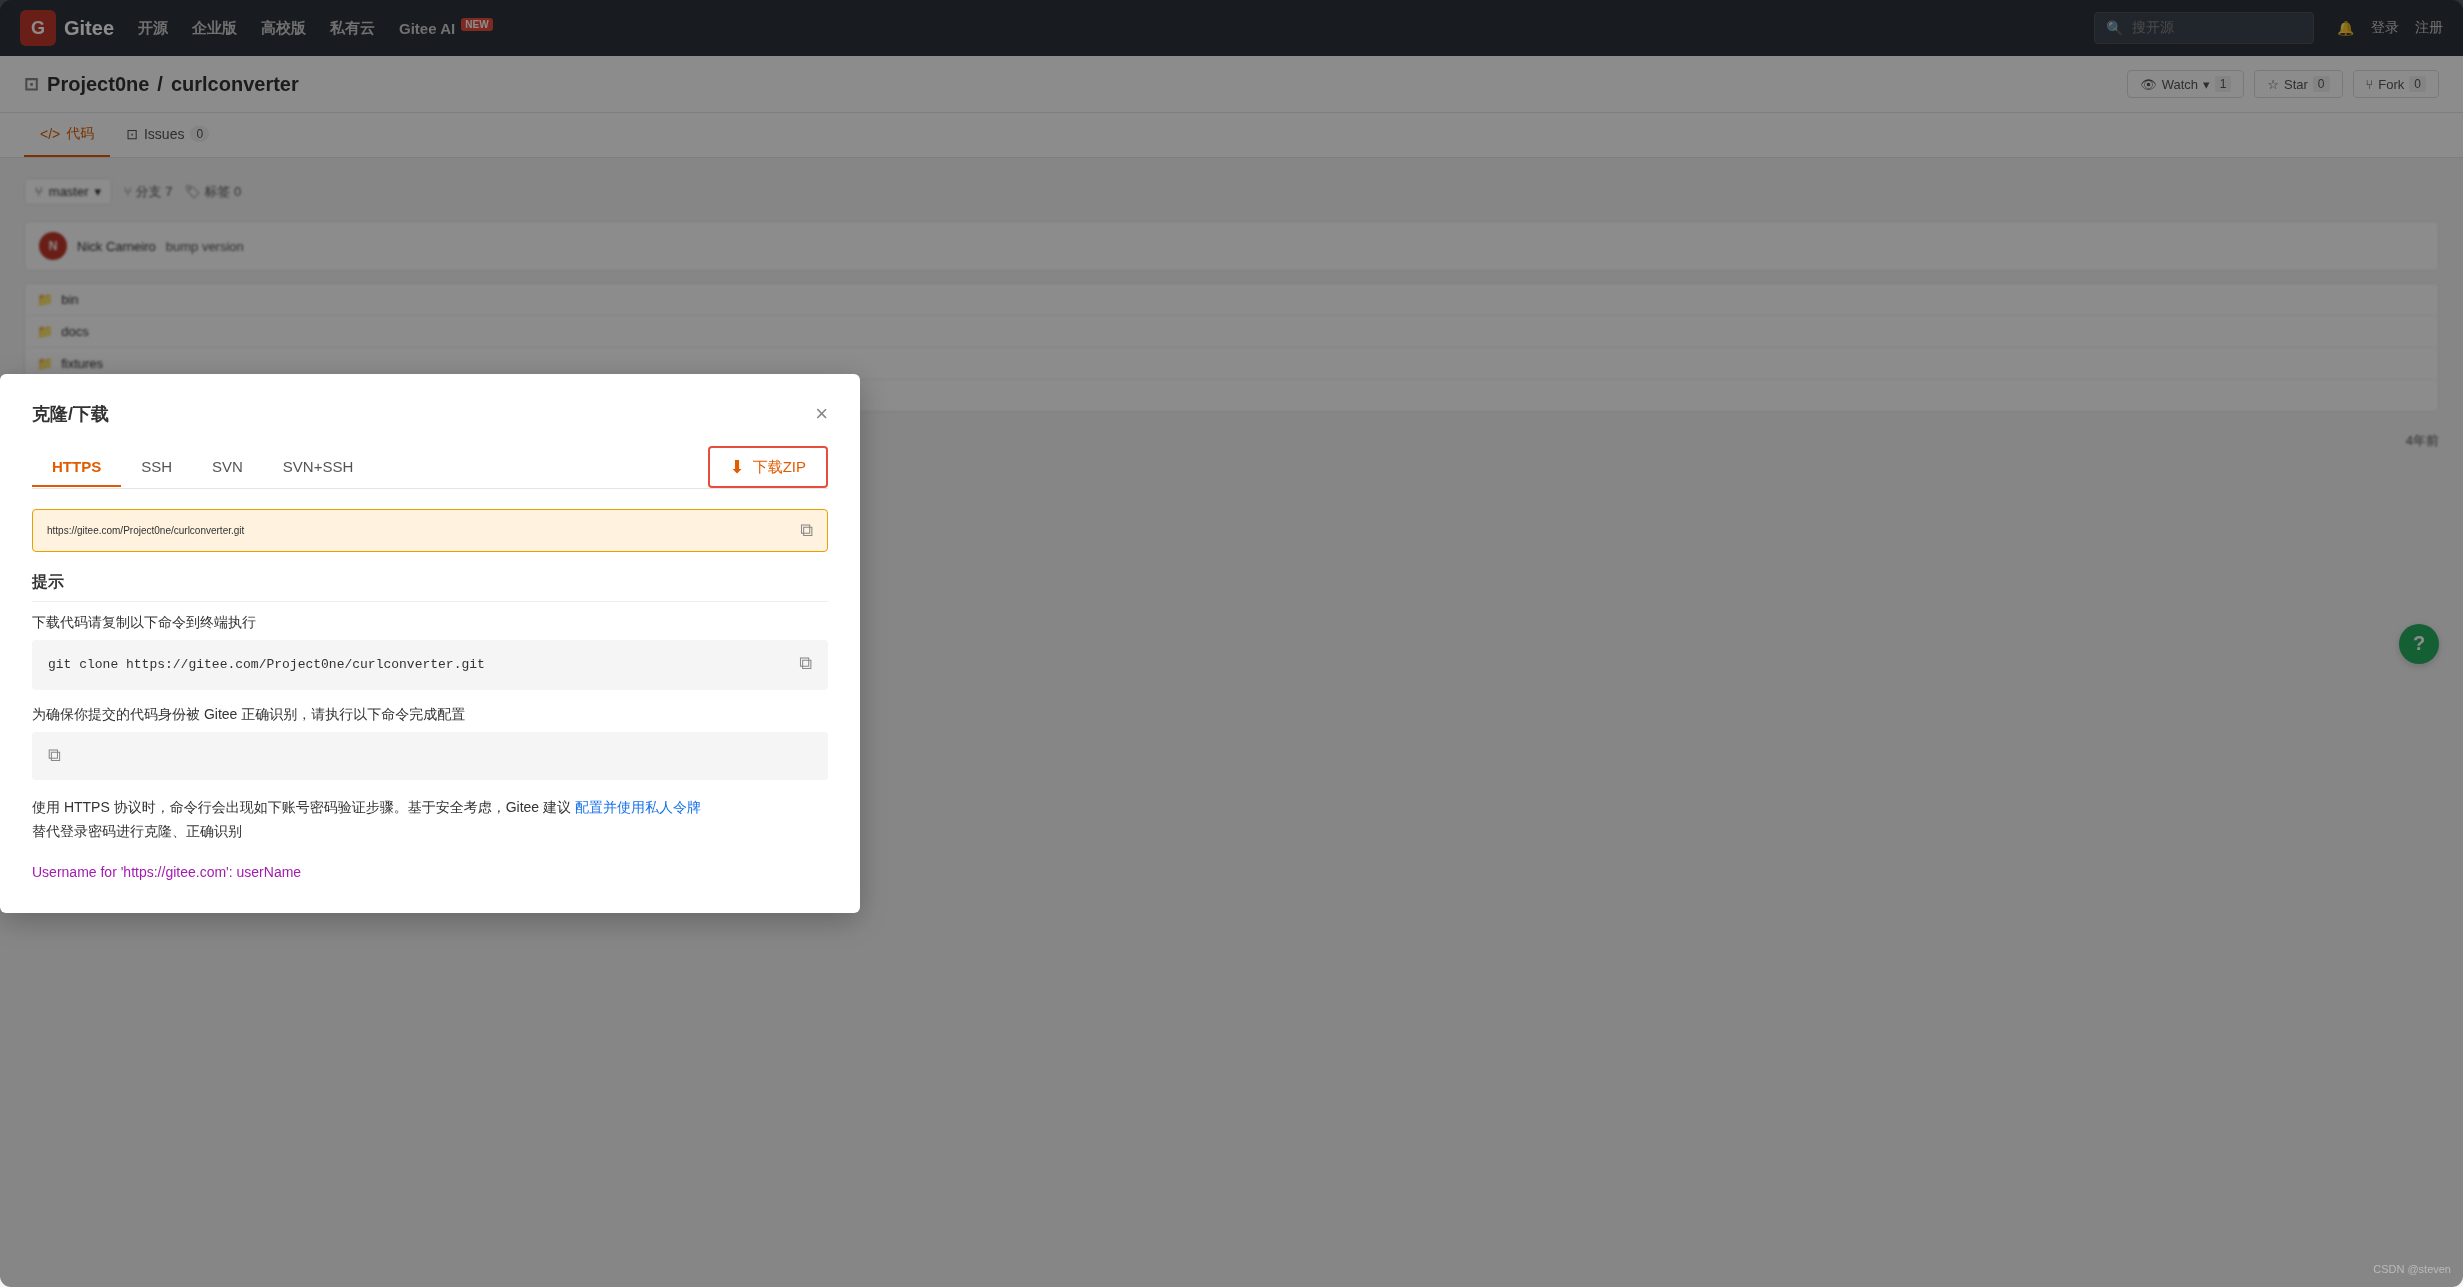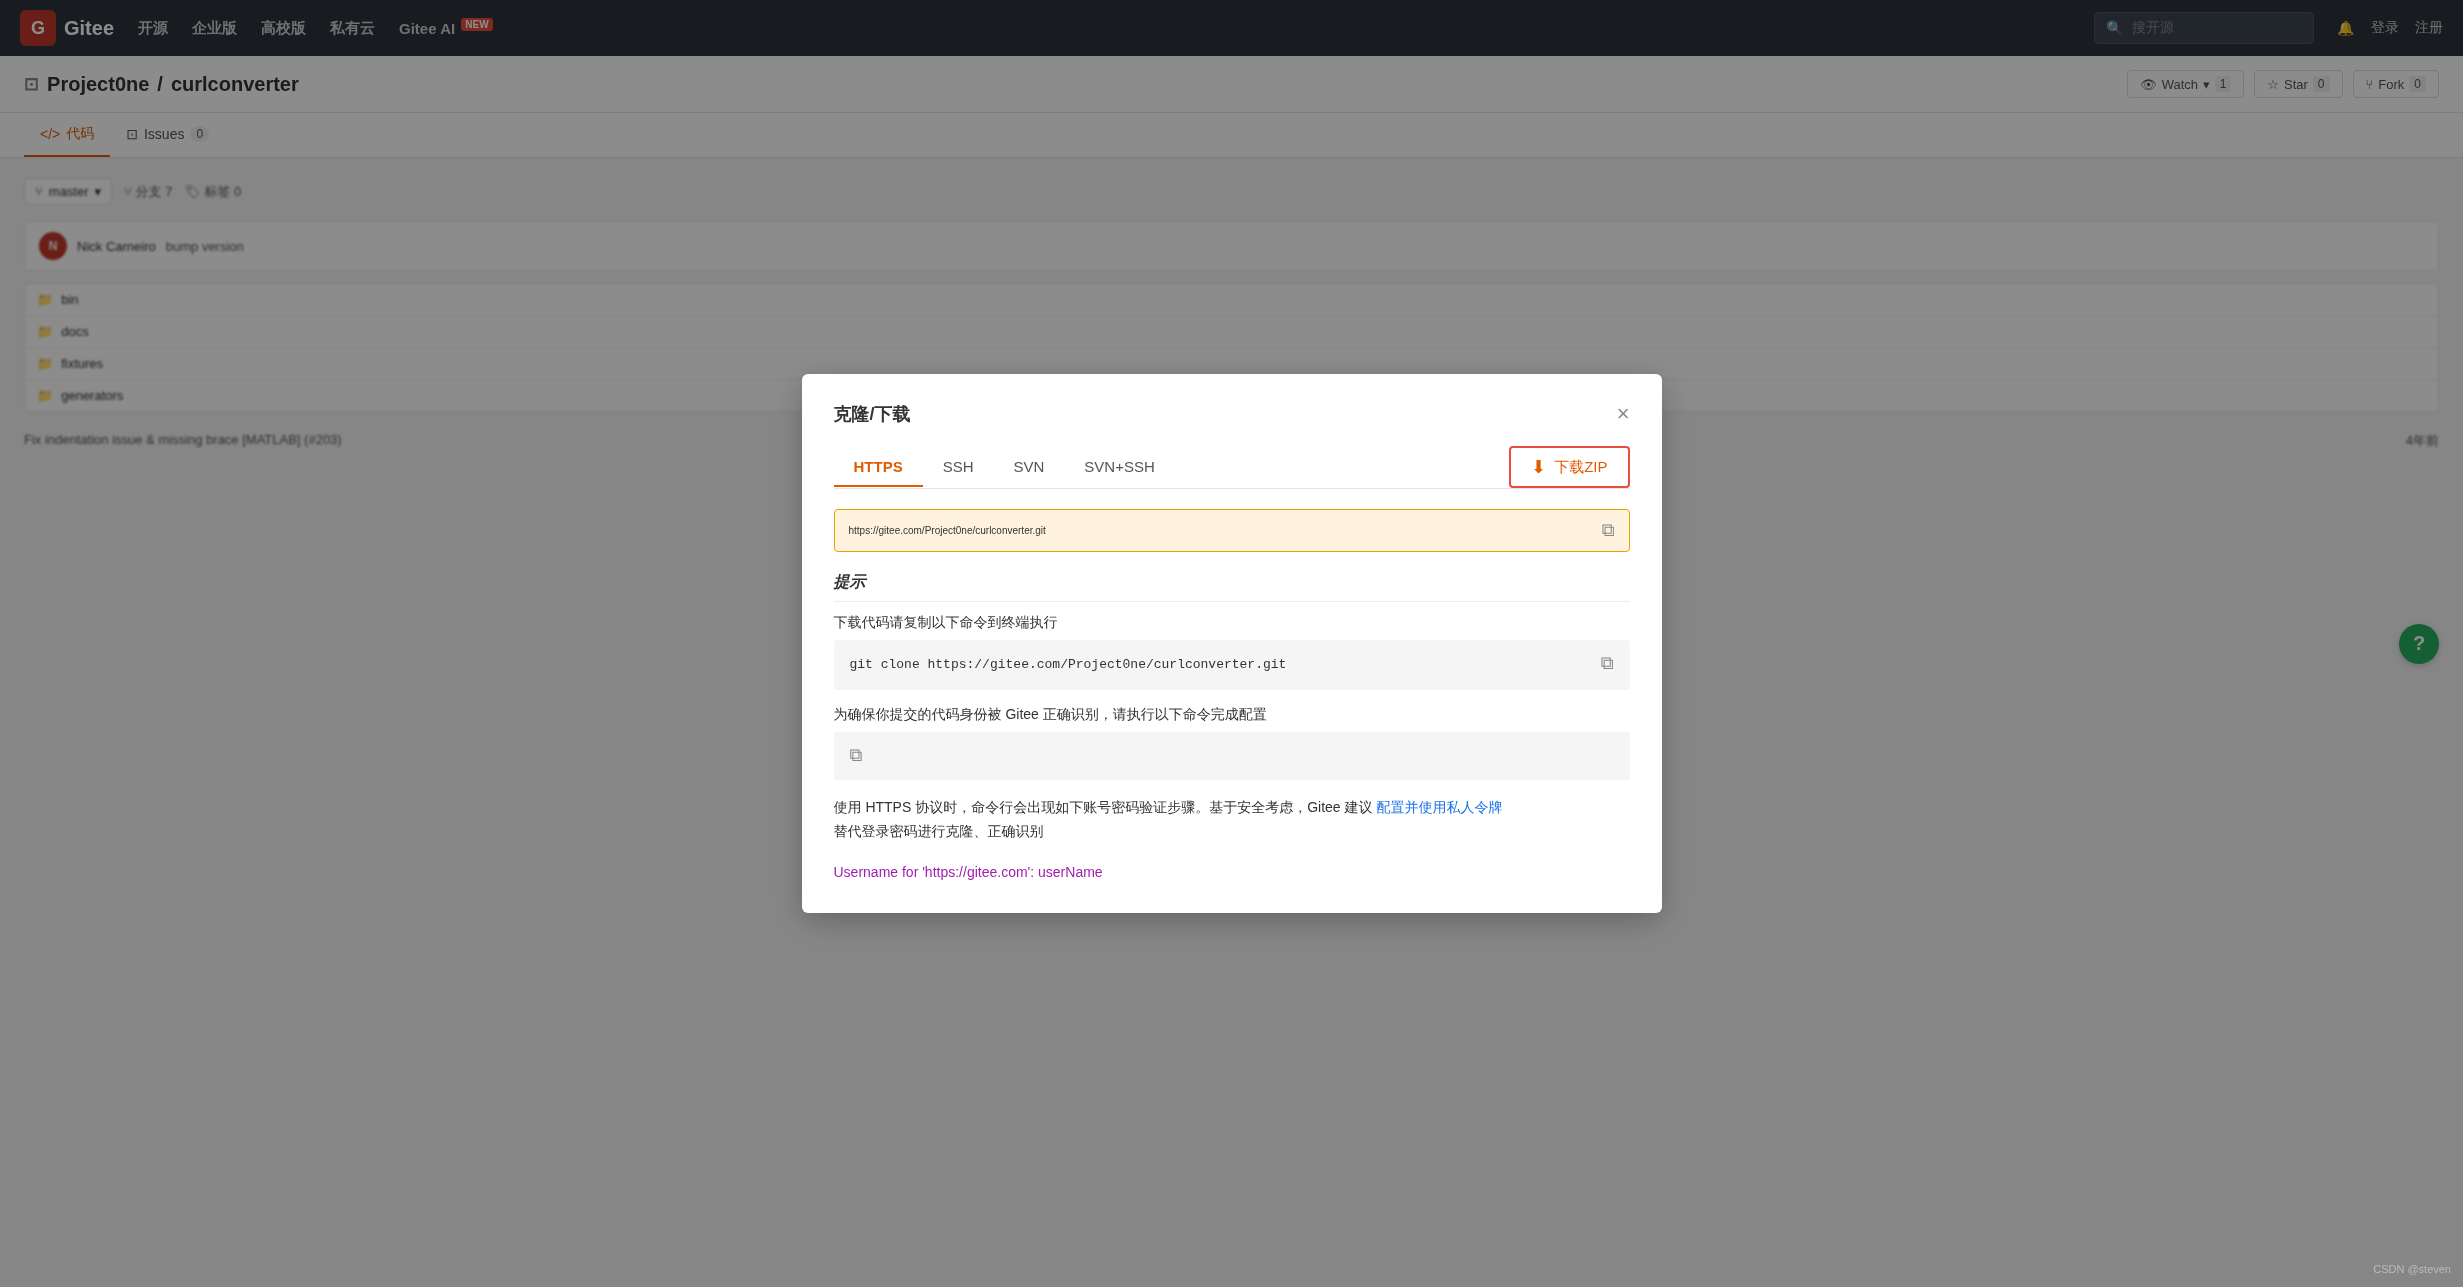--- a/index.html
+++ b/index.html
@@ -170,21 +170,22 @@
     .info-text { font-size: 13px; color: #555; }
 
     
     .overlay {
       position: fixed;
       top: 0; left: 0; right: 0; bottom: 0;
       background: rgba(0,0,0,0.45);
       z-index: 100;
       display: flex;
       align-items: center;
-      justify-content: center;
+      justify-content: flex-start;
+      border-radius: 11px;
     }
 
     
     .modal {
       background: white;
       border-radius: 6px;
       width: 860px;
       max-height: 80vh;
       overflow-y: auto;
       position: relative;
@@ -272,21 +273,20 @@
       flex-shrink: 0;
     }
 
     
     .hint-title {
       font-size: 16px;
       font-weight: 600;
       margin-bottom: 0;
       padding-bottom: 8px;
       border-bottom: 1px solid #eee;
-      font-style: italic;
     }
     .hint-desc {
       font-size: 14px;
       color: #333;
       margin: 12px 0 8px;
     }
     .code-block {
       background: #f5f5f5;
       border-radius: 4px;
       padding: 14px 16px;

